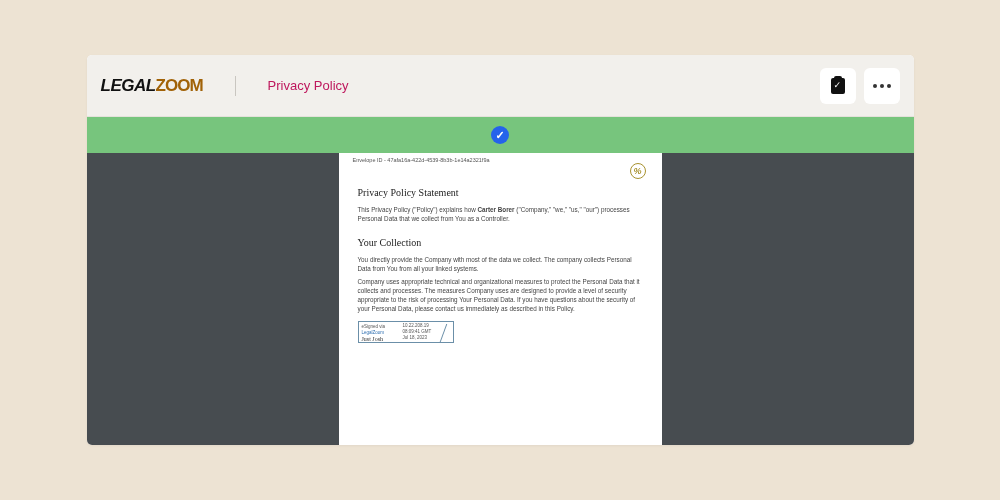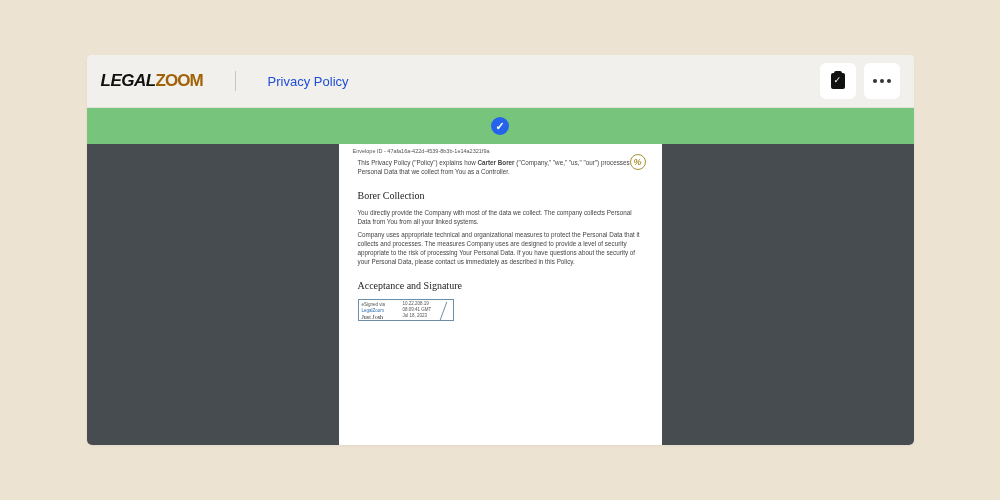--- a/index.html
+++ b/index.html
@@ -17,21 +17,21 @@
   width: 827px;
   height: 390px;
   background: #fff;
   border-radius: 5px;
   overflow: hidden;
   box-shadow: 0 1px 3px rgba(0,0,0,0.05);
   display: flex;
   flex-direction: column;
 }
 .header {
-  height: 53px;
+  height: 62px;
   background: #f2f0ec;
   display: flex;
   align-items: center;
   padding: 0 14px;
   border-bottom: 1px solid #e5e2dc;
   gap: 16px;
 }
 .logo {
   display: flex;
   align-items: baseline;
@@ -40,21 +40,21 @@
 }
 .logo-legal { color: #111; font-size: 17px; font-style: italic; }
 .logo-zoom { color: #a16207; font-size: 17px; letter-spacing: -1px; }
 .header-divider {
   width: 1px;
   height: 20px;
   background: #c9c6c0;
   margin: 0 16px;
 }
 .header-title {
-  color: #1d4ed8;
+  color: #be185d;
   font-size: 13px;
 }
 .header-actions {
   margin-left: auto;
   display: flex;
   gap: 8px;
 }
 .action-btn {
   width: 36px;
   height: 36px;
@@ -238,30 +238,30 @@
 
   <div class="success-banner">
     <div class="check-circle">✓</div>
   </div>
 
   <div class="content-area">
     <div class="document">
       <div class="envelope-id">Envelope ID - 47afa16a-422d-4539-8b3b-1e14a2321f9a</div>
       <div class="doc-logo">%</div>
 
+      <div class="doc-section-title first">Privacy Policy Statement</div>
       <div class="doc-para">
         <span>This Privacy Policy ("Policy") explains how </span><b>Carter Borer</b><span> ("Company," "we," "us," "our") processes Personal Data that we collect from You as a Controller.</span>
       </div>
 
-      <div class="doc-section-title">Borer Collection</div>
+      <div class="doc-section-title">Your Collection</div>
       <div class="doc-para">You directly provide the Company with most of the data we collect. The company collects Personal Data from You from all your linked systems.</div>
 
       <div class="doc-para">Company uses appropriate technical and organizational measures to protect the Personal Data that it collects and processes. The measures Company uses are designed to provide a level of security appropriate to the risk of processing Your Personal Data. If you have questions about the security of your Personal Data, please contact us immediately as described in this Policy.</div>
 
-      <div class="doc-section-title">Acceptance and Signature</div>
       <div class="signature-box">
         <div class="sig-left">
           <div><span class="via">eSigned via</span> <span class="brand">LegalZoom</span></div>
           <div class="name">Just Josh</div>
         </div>
         <div class="sig-mid">
           <div>10.22.208.19</div>
           <div>08:09:41 GMT</div>
           <div>Jul 18, 2023</div>
         </div>

